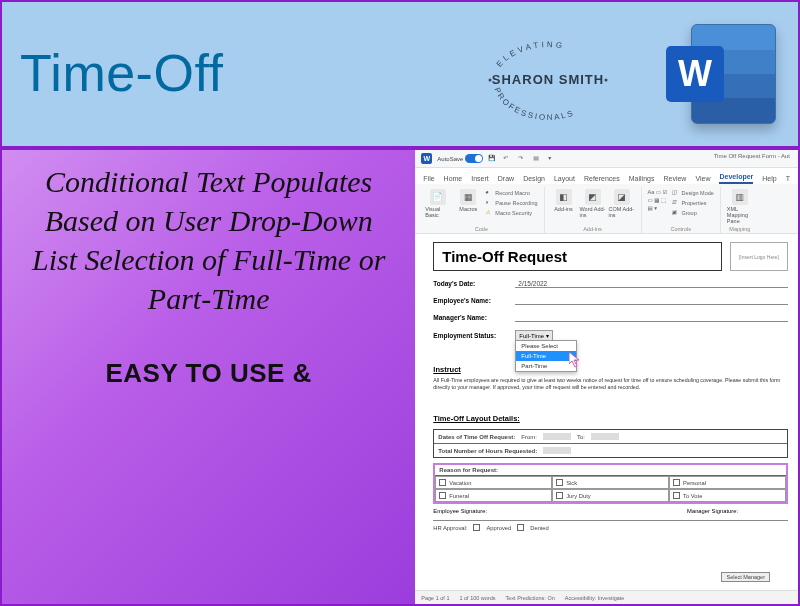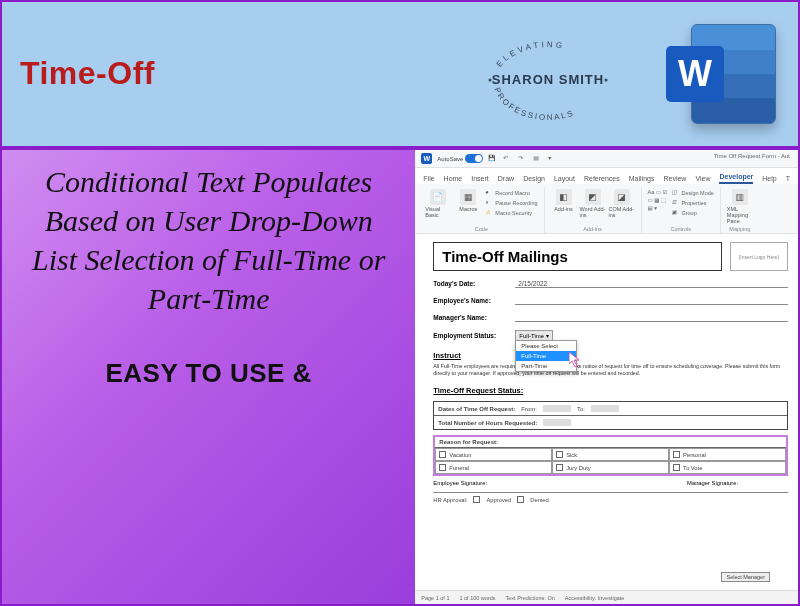--- a/index.html
+++ b/index.html
@@ -1,19 +1,19 @@
 <!DOCTYPE html>
 <html><head>
 <meta charset="utf-8">
 <style>
   * { box-sizing: border-box; margin: 0; padding: 0; }
   body { width: 800px; height: 606px; font-family: Arial, sans-serif; overflow: hidden; }
   .wrap { width: 800px; height: 606px; display: flex; flex-direction: column; border: 2px solid #8a1cc9; }
   .top-banner { background: #a7cdef; height: 148px; display: flex; align-items: center; padding: 0 18px; position: relative; border-bottom: 4px solid #8a1cc9; }
-  .top-title { font-family: "Arial Black", Arial, sans-serif; font-weight: 700; font-size: 32px; line-height: 1.1; color: #b91c1c; letter-spacing: 0.5px; }
+  .top-title { font-family: "Arial Black", Arial, sans-serif; font-weight: 400; font-size: 52px; line-height: 1.1; color: #0369a1; letter-spacing: 0.5px; }
   .logo-circle { position: absolute; right: 175px; top: 30px; width: 150px; height: 95px; display:flex;align-items:center;justify-content:center;}
   .logo-circle svg { width:150px; height:95px;}
   .word-icon { position: absolute; right: 22px; top: 22px; width: 110px; height: 100px; }
   .word-icon .bg { position:absolute; right:0; top:0; width:85px; height:100px; background:linear-gradient(#4a90d9 0 25%, #3f80c9 25% 50%, #356fb8 50% 75%, #2a5ea7 75% 100%); border-radius:6px; box-shadow:0 6px 12px rgba(0,0,0,.25); border:1px solid #3c6fa8;}
   .word-icon .w { position:absolute; left:0; top:22px; width:58px; height:56px; background:#185abd; border-radius:5px; display:flex;align-items:center;justify-content:center; color:#fff; font-weight:700; font-size:36px; font-family:"Segoe UI",Arial,sans-serif;}
   .lower { flex:1; display:flex; }
   .left-panel { width: 470px; background: linear-gradient(135deg, #d18df0 0%, #b95ee8 40%, #9b3ddc 100%); display:flex; flex-direction:column; align-items:center; justify-content:flex-start; padding: 12px 18px 14px; }
   .desc { font-family: Georgia, 'Times New Roman', serif; font-style: italic; font-size: 30px; line-height: 1.3; text-align: center; color: #111; }
   .easy { font-family: "Arial Black", Arial, sans-serif; font-weight: 900; font-size: 26px; text-align: center; margin-top: 40px; color:#111; letter-spacing:.5px;}
   .site { font-family: Georgia, serif; font-size: 22px; margin-top: 26px; color:#111; font-style: italic;}
@@ -41,21 +41,21 @@
   .logo-box { border:1px solid #aaa; width:58px; display:flex;align-items:center;justify-content:center;font-size:5px;color:#888;text-align:center;}
   .field-row { display:flex; margin-top:8px; font-size:6.5px; color:#000; align-items:center;}
   .field-label { font-weight:700; width:82px;}
   .field-val { flex:1; border-bottom:1px solid #888; height:9px; display:flex;align-items:center;padding-left:3px;color:#444;}
   .dd-wrap { position:relative; }
   .dd-selected { background:#e8e8e8; padding:1px 3px; font-size:6px; display:inline-flex;align-items:center;gap:2px; border:1px solid #999;}
   .dd-menu { position:absolute; top:10px; left:0; background:#fff; border:1px solid #999; box-shadow:0 2px 4px rgba(0,0,0,.25); z-index:5; width:62px;}
   .dd-item { padding:2px 5px; font-size:6px; color:#333;}
   .dd-item.hl { background:#1e90ff; color:#fff;}
   .cursor-arrow { position:absolute; left:54px; top:22px; z-index:6;}
-  .section-h { font-weight:700; text-decoration:underline; font-size:7.5px; margin-top:10px; color:#000;}
+  .section-h { font-weight:700; text-decoration:underline; font-size:7.5px; margin-top:24px; color:#000;}
   .para { font-size:5.3px; color:#333; line-height:1.25; margin-top:3px;}
   .detail-table { border:1px solid #444; margin-top:6px;}
   .detail-row { display:flex; border-bottom:1px solid #666; padding:3px 4px; font-size:6px; gap:6px; align-items:center;}
   .detail-row:last-child { border-bottom:none;}
   .detail-label { font-weight:700; }
   .mini-input { background:#ddd; width:28px; height:7px; display:inline-block;}
   .reason-box { border:2px solid #c77dde; margin-top:5px; }
   .reason-head { border-bottom:1px solid #666; padding:2px 4px; font-size:6px; font-weight:700;}
   .reason-grid { display:grid; grid-template-columns:1fr 1fr 1fr; }
   .reason-cell { border:0.5px solid #999; padding:2px 3px; display:flex; align-items:center; gap:3px; font-size:5.8px;}
@@ -206,21 +206,21 @@
           <div class="big-btn">
               <span class="ic">▥</span>
               <span>XML Mapping Pane</span>
             </div>
           <div class="rgroup-label">Mapping</div>
         </div>
       </div>
 
       <div class="doc-area">
         <div class="doc-title-row">
-          <div class="doc-title">Time-Off Mailings</div>
+          <div class="doc-title">Time-Off Request</div>
           <div class="logo-box">[Insert Logo Here]</div>
         </div>
 
         <div class="field-row">
             <span class="field-label">Today's Date:</span>
             <span class="field-val">2/15/2022</span>
           </div>
         <div class="field-row">
             <span class="field-label">Employee's Name:</span>
             <span class="field-val"></span>
@@ -238,21 +238,21 @@
             <div class="dd-item">Part-Time</div>
           </div>
           <svg class="cursor-arrow" width="14" height="16" style="left:136px;">
               <path d="M0 0 L0 12 L3 9 L6 15 L8 14 L5 8 L10 8 Z" fill="#fff" stroke="#e055a8" stroke-width="1"></path>
             </svg>
         </div>
 
         <div class="section-h">Instruct</div>
         <div class="para">All Full-Time employees are required to give at least two weeks notice of request for time off to ensure scheduling coverage. Please submit this form directly to your manager. If approved, your time off request will be entered and recorded.</div>
 
-        <div class="section-h">Time-Off Request Status:</div>
+        <div class="section-h">Time-Off Layout Details:</div>
         <div class="detail-table">
           <div class="detail-row">
             <span class="detail-label">Dates of Time Off Request:</span>
             <span>From:</span>
               <span class="mini-input"></span>
             <span>To:</span>
               <span class="mini-input"></span>
           </div>
           <div class="detail-row">
             <span class="detail-label">Total Number of Hours Requested:</span>

